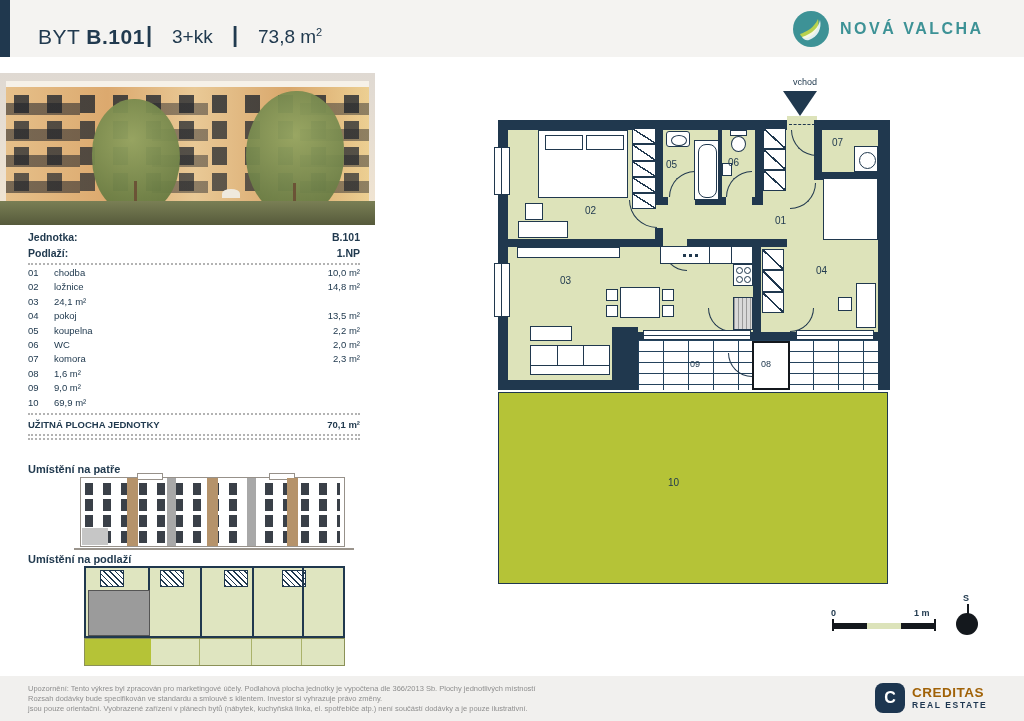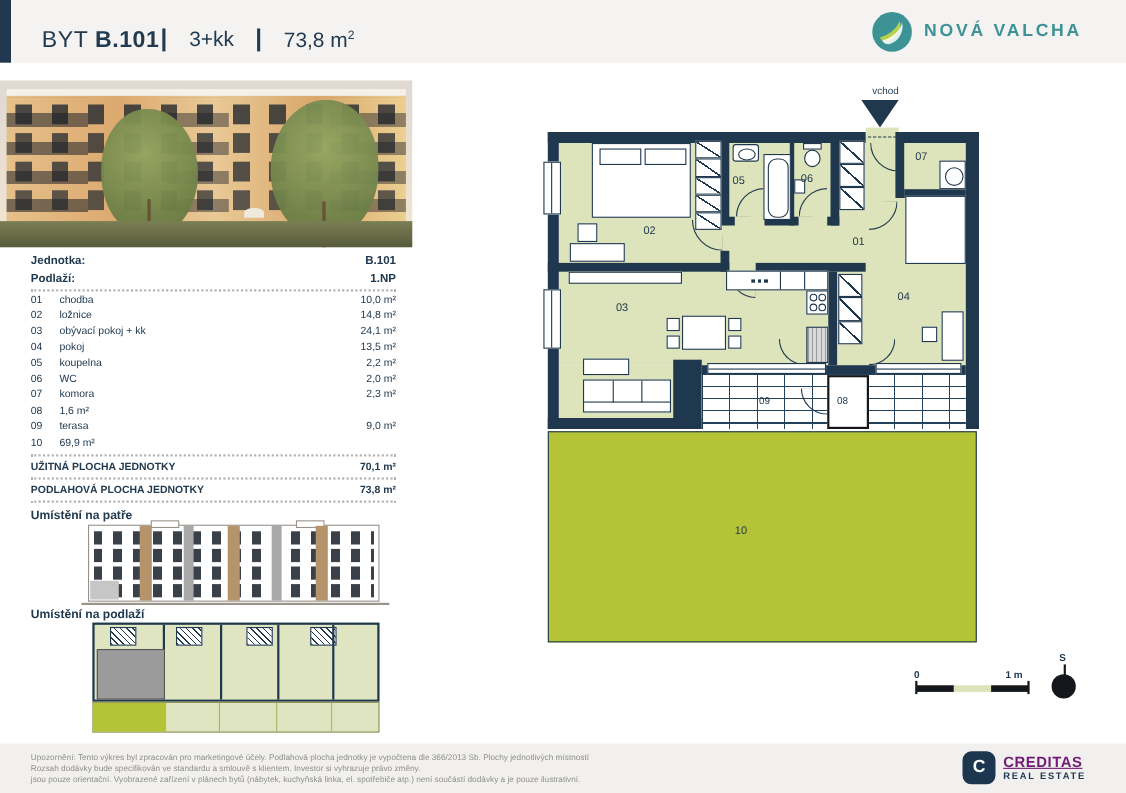--- a/index.html
+++ b/index.html
@@ -103,21 +103,20 @@
         <span class="nm">chodba</span>
         <span class="ar">10,0 m²</span>
       </div>
     <div class="trow" style="height:14.4px;">
         <span class="num">02</span>
         <span class="nm">ložnice</span>
         <span class="ar">14,8 m²</span>
       </div>
     <div class="trow" style="height:14.4px;">
         <span class="num">03</span>
-        <span class="nm">obývací pokoj + kk</span>
         <span class="ar">24,1 m²</span>
       </div>
     <div class="trow" style="height:14.4px;">
         <span class="num">04</span>
         <span class="nm">pokoj</span>
         <span class="ar">13,5 m²</span>
       </div>
     <div class="trow" style="height:14.4px;">
         <span class="num">05</span>
         <span class="nm">koupelna</span>
@@ -132,37 +131,32 @@
         <span class="num">07</span>
         <span class="nm">komora</span>
         <span class="ar">2,3 m²</span>
       </div>
     <div class="trow" style="height:14.4px;">
         <span class="num">08</span>
         <span class="ar">1,6 m²</span>
       </div>
     <div class="trow" style="height:14.4px;">
         <span class="num">09</span>
-        <span class="nm">terasa</span>
         <span class="ar">9,0 m²</span>
       </div>
     <div class="trow" style="height:14.4px;">
         <span class="num">10</span>
         <span class="ar">69,9 m²</span>
       </div>
     <div class="dots"></div>
     <div class="totrow">
         <span>UŽITNÁ PLOCHA JEDNOTKY</span>
         <span class="v">70,1 m²</span>
       </div>
     <div class="dots"></div>
-    <div class="totrow">
-        <span>PODLAHOVÁ PLOCHA JEDNOTKY</span>
-        <span class="v">73,8 m²</span>
-      </div>
     <div class="dots"></div>
   </div>
 
   <div class="sechead" style="top:463px;">Umístění na patře</div>
   <div class="abs" style="left:80px;top:477px;width:265px;height:70px;background:#fff;border:1px solid #97918a;box-sizing:border-box;">
     <div class="abs" style="left:56px;top:-5px;width:24px;height:5px;background:#fff;border:1px solid #97918a;"></div>
     <div class="abs" style="left:188px;top:-5px;width:24px;height:5px;background:#fff;border:1px solid #97918a;"></div>
     <div class="abs" style="left:4px;top:5px;width:255px;height:12px;background:repeating-linear-gradient(90deg,#3a4048 0 8px,transparent 8px 18px);"></div>
     <div class="abs" style="left:4px;top:21px;width:255px;height:12px;background:repeating-linear-gradient(90deg,#3a4048 0 8px,transparent 8px 18px);"></div>
     <div class="abs" style="left:4px;top:37px;width:255px;height:12px;background:repeating-linear-gradient(90deg,#3a4048 0 8px,transparent 8px 18px);"></div>
@@ -344,18 +338,18 @@
   <div class="abs" style="left:0;top:676px;width:1024px;height:45px;background:#f1f0ee;">
     <div class="abs" style="left:28px;top:8px;width:680px;font-size:7.5px;line-height:10px;color:#8f8f8f;">
       <div>Upozornění: Tento výkres byl zpracován pro marketingové účely. Podlahová plocha jednotky je vypočtena dle 366/2013 Sb. Plochy jednotlivých místností</div>
       <div>Rozsah dodávky bude specifikován ve standardu a smlouvě s klientem. Investor si vyhrazuje právo změny.</div>
       <div>jsou pouze orientační. Vyobrazené zařízení v plánech bytů (nábytek, kuchyňská linka, el. spotřebiče atp.) není součástí dodávky a je pouze ilustrativní.</div>
     </div>
     <div class="abs" style="left:875px;top:7px;width:140px;height:32px;">
       <div class="abs" style="left:0;top:0;width:30px;height:30px;background:#1d3650;border-radius:8px;color:#fff;font-weight:bold;font-size:16px;display:flex;align-items:center;justify-content:center;">
         <span>C</span>
       </div>
-      <div class="abs" style="left:37px;top:2px;font-size:13.5px;font-weight:bold;color:#701a75;letter-spacing:.5px;text-decoration:underline;">CREDITAS</div>
+      <div class="abs" style="left:37px;top:2px;font-size:13.5px;font-weight:bold;color:#a16207;letter-spacing:.5px;">CREDITAS</div>
       <div class="abs" style="left:37px;top:17px;font-size:8.5px;font-weight:bold;color:#1d3650;letter-spacing:1.6px;">REAL ESTATE</div>
     </div>
   </div>
 
 </div>
 
 </body></html>

